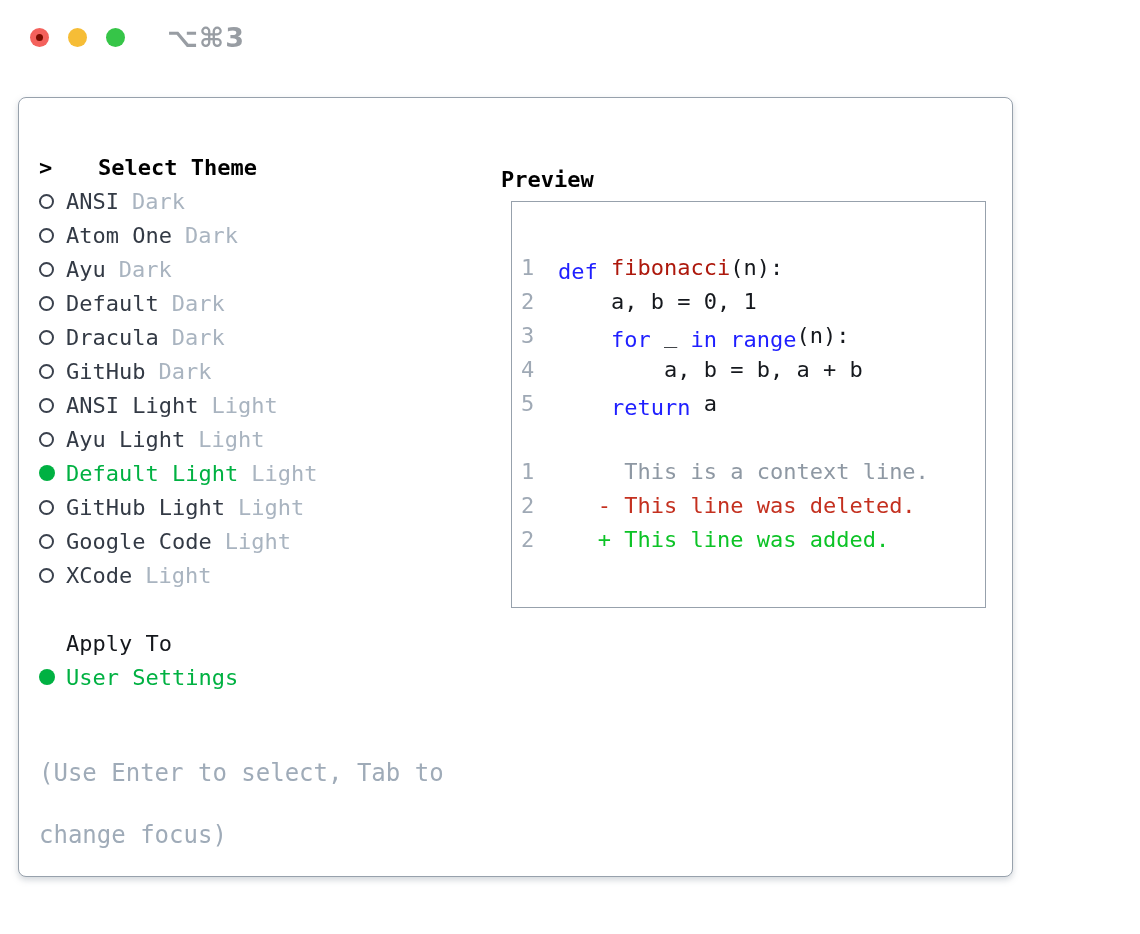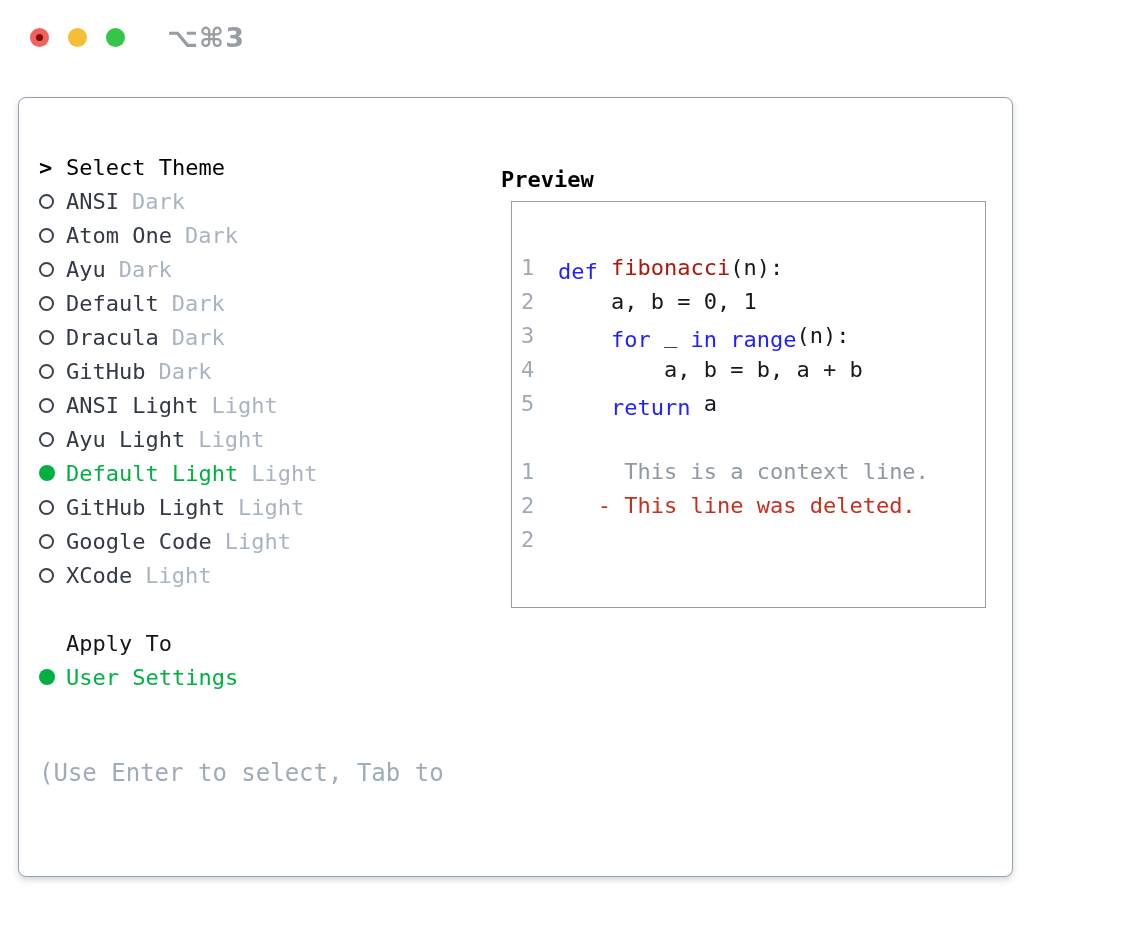--- a/index.html
+++ b/index.html
@@ -31,21 +31,21 @@
     position:absolute; left:18px; top:97px; width:995px; height:780px;
     background:#fff; border:1.5px solid var(--border_gray); border-radius:8px;
     box-shadow:0 3px 6px rgba(130,140,155,.35);
   }
 
   
   .left-col { position:absolute; left:20px; top:52px; width:450px; }
   .row { height:34px; display:flex; align-items:center; font-size:22px; color:var(--text_dark); }
   .row .gutter { width:27px; flex:0 0 27px; display:flex; align-items:center; }
   .cursor { font-weight:bold; color:var(--title_black); }
-  .list-title { font-weight:normal; color:var(--title_black); }
+  .list-title { font-weight:bold; color:var(--title_black);margin-left:32px; }
   .dot {
     width:15px; height:15px; border-radius:50%;
     border:2px solid #3a414d; background:transparent;
   }
   .dot.selected { width:16px; height:16px; border:none; background:var(--accent_green); }
   .name.sel { color:var(--accent_green); }
   .variant { color:var(--muted_label); margin-left:13px; }
   .section-title { padding-left:27px; color:#14171c; }
   .blank { height:34px; }
   .help-line { height:34px; display:flex; align-items:center; font-size:24px; color:var(--help_gray);margin-top:28px; }
@@ -187,31 +187,32 @@
           <span class="gutter">
             <span class="dot selected"></span>
           </span>
           <span class="name sel">User Settings</span>
         </div>
       </div>
 
     <div class="blank"></div>
 
     <div class="help-line">(Use Enter to select, Tab to</div>
+    <div class="help-line">change focus)</div>
   </div>
 
   <div class="preview-title">Preview</div>
 
   <div class="preview-box">
     <div class="code-lines" id="code-lines">
         <div class="cline"><span class="lnum">1</span><span class="seg kw">def</span><span class="seg pl"> </span><span class="seg fn">fibonacci</span><span class="seg pl">(n):</span></div>
         <div class="cline"><span class="lnum">2</span><span class="seg pl">    a, b = 0, 1</span></div>
         <div class="cline"><span class="lnum">3</span><span class="seg pl">    </span><span class="seg kw">for</span><span class="seg pl"> _ </span><span class="seg kw">in</span><span class="seg pl"> </span><span class="seg kw">range</span><span class="seg pl">(n):</span></div>
         <div class="cline"><span class="lnum">4</span><span class="seg pl">        a, b = b, a + b</span></div>
         <div class="cline"><span class="lnum">5</span><span class="seg pl">    </span><span class="seg kw">return</span><span class="seg pl"> a</span></div>
         <div class="cline"><span class="lnum"></span></div>
         <div class="cline"><span class="lnum">1</span><span class="seg ctx">     This is a context line.</span></div>
         <div class="cline"><span class="lnum">2</span><span class="seg del">   - This line was deleted.</span></div>
-        <div class="cline"><span class="lnum">2</span></div>
+        <div class="cline"><span class="lnum">2</span><span class="seg add">   + This line was added.</span></div>
       </div>
   </div>
 
 </div>
 
 </body></html>

